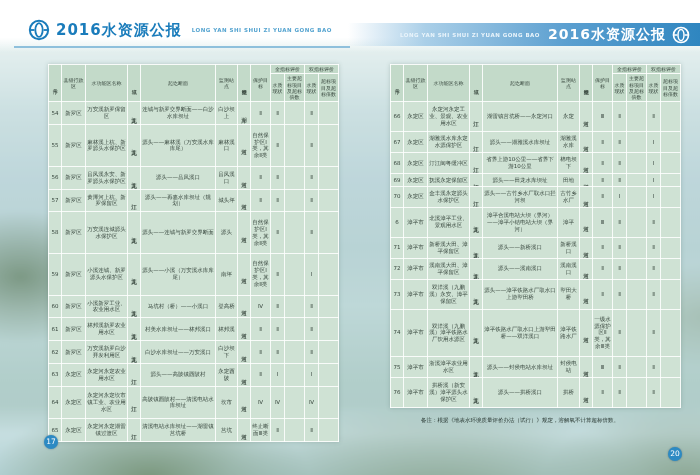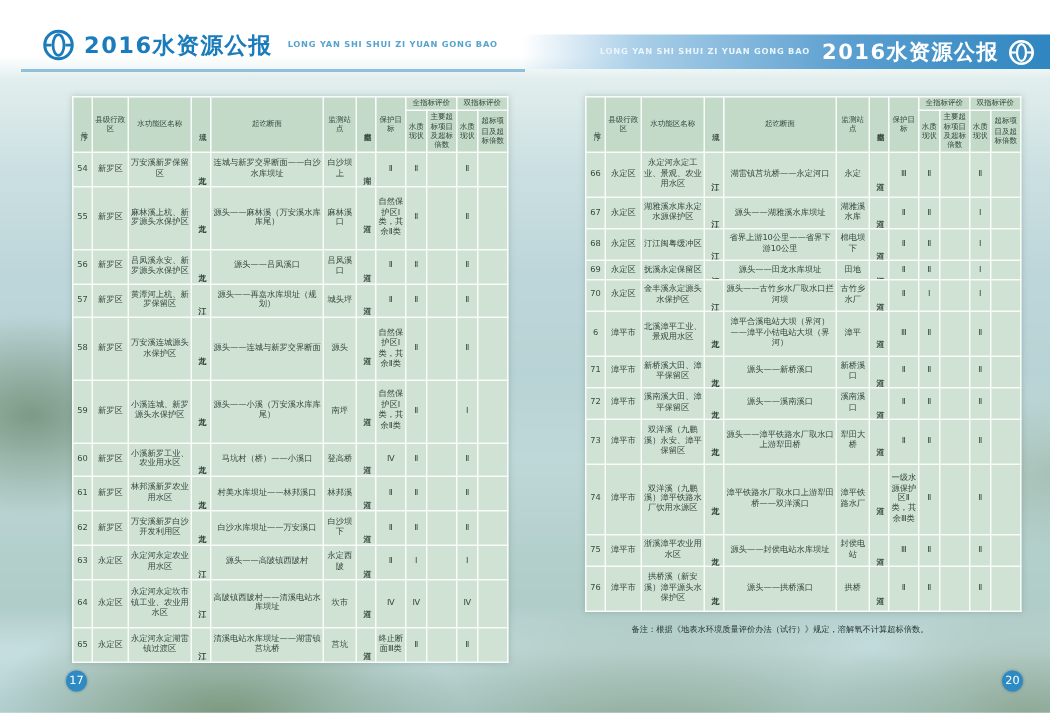--- a/index.html
+++ b/index.html
@@ -45,21 +45,21 @@
   .page-table .grp{height:9px;}
   .v{writing-mode:vertical-rl;text-orientation:upright;display:inline-block;letter-spacing:0;}
   .page-table tbody td:nth-child(4),
   .page-table tbody td:nth-child(7){writing-mode:vertical-rl;text-orientation:upright;}
   #table-left{left:48px;top:64px;width:290px;height:378px;}
   #table-right{left:390px;top:64px;width:290px;height:344px;}
   
   .footnote{position:absolute;left:421px;top:417px;width:268px;font-size:5.5px;color:#273630;line-height:1.3;}
   .page-num{position:absolute;width:14px;height:14px;border-radius:50%;background:#2d8ac3;
     color:#fff;font-size:7.5px;line-height:14px;text-align:center;box-shadow:0 0 2px rgba(0,40,70,.4);}
-  #pn-left{left:44px;top:447px;}
+  #pn-left{left:44px;top:435px;}
   #pn-right{left:668px;top:447px;}
 </style>
 </head>
 <body>
 
 <div class="stage">
   <div class="bg"></div>
   <div class="bg-wash"></div>
   <div class="top-white"></div>
 

